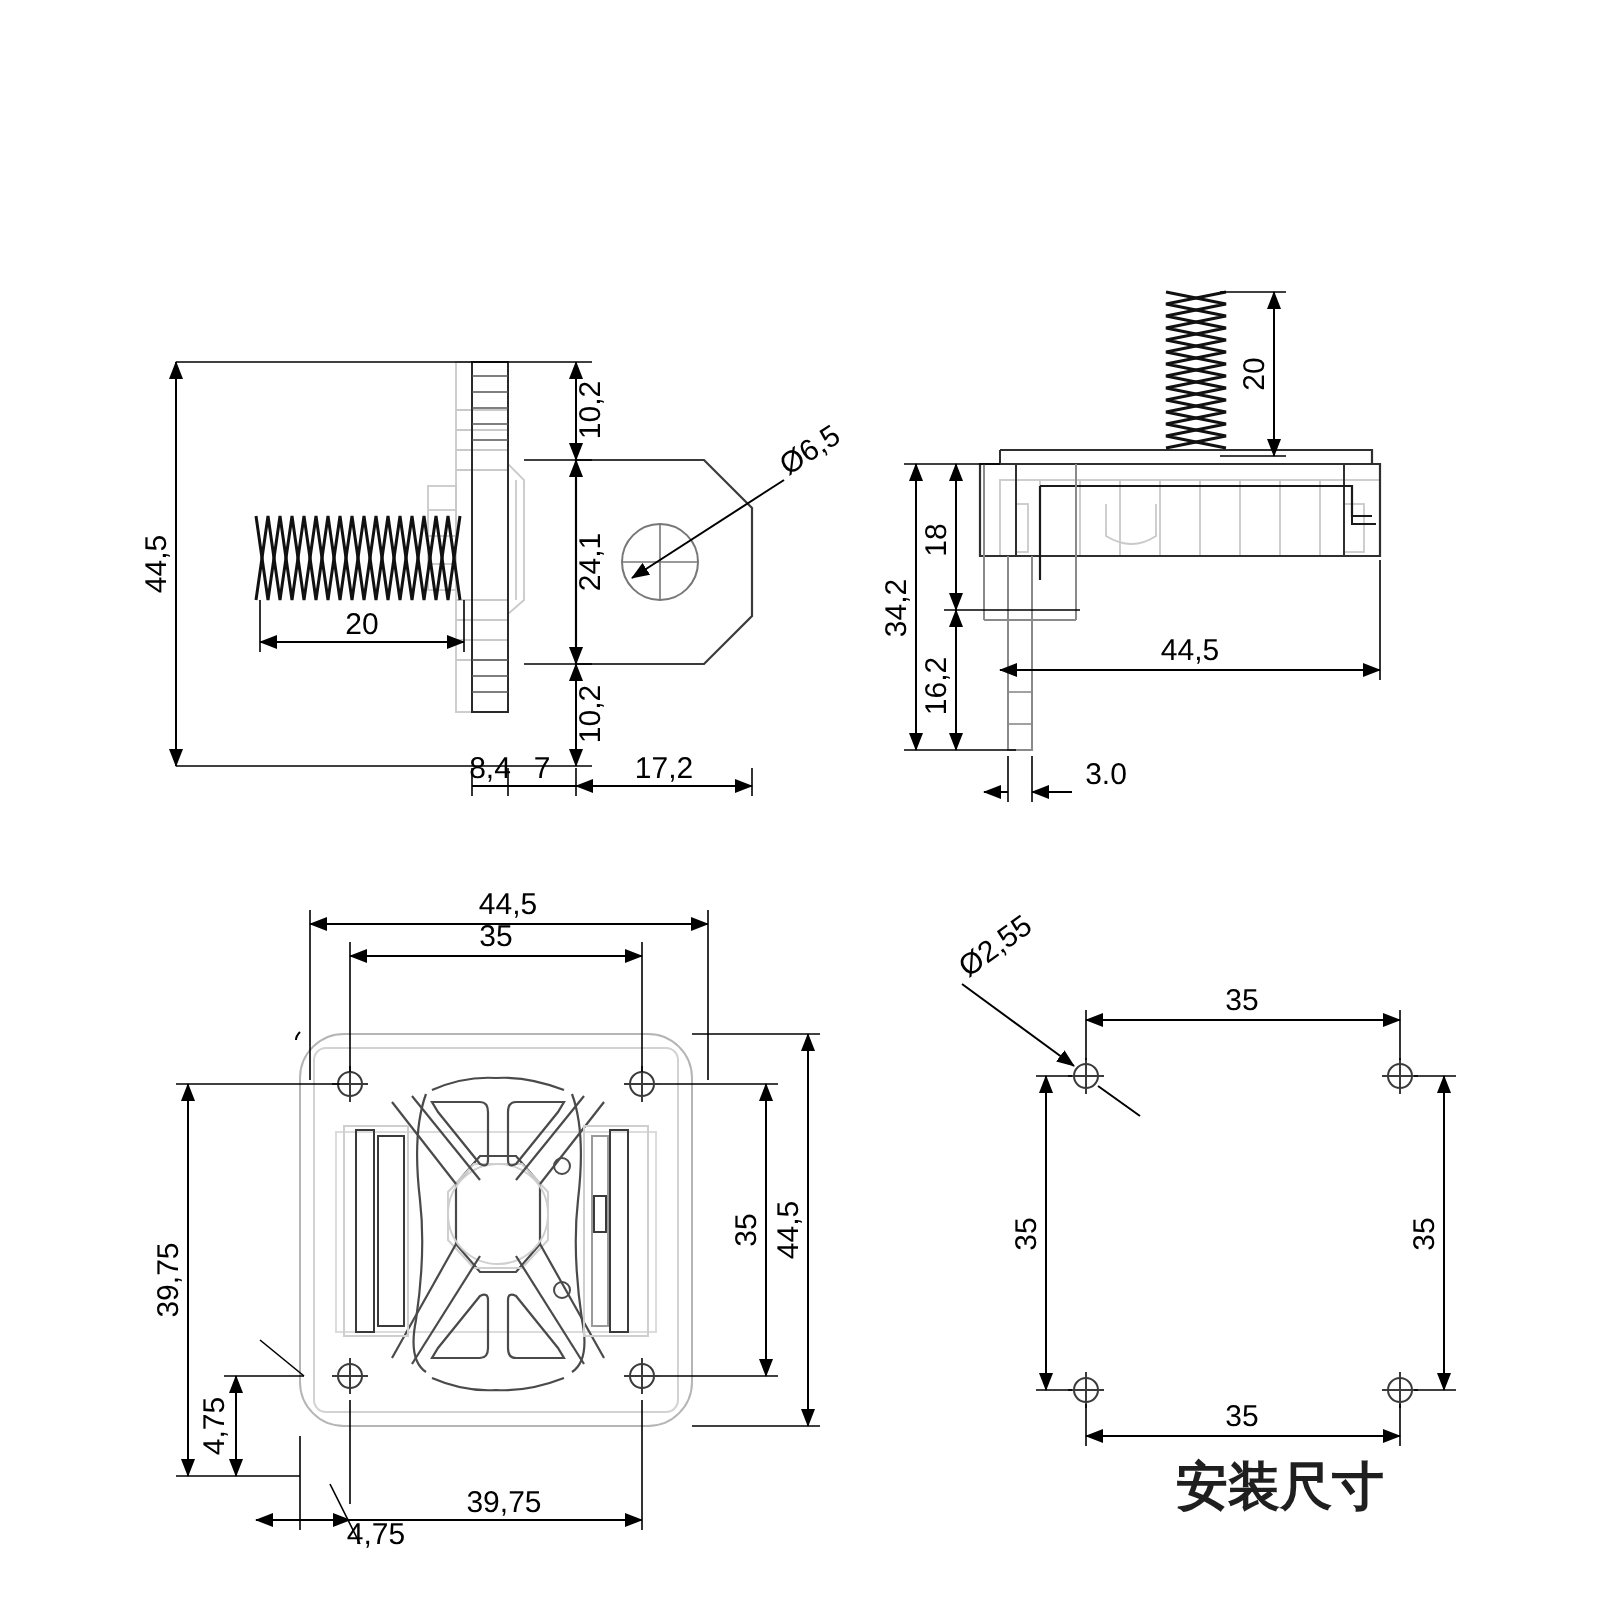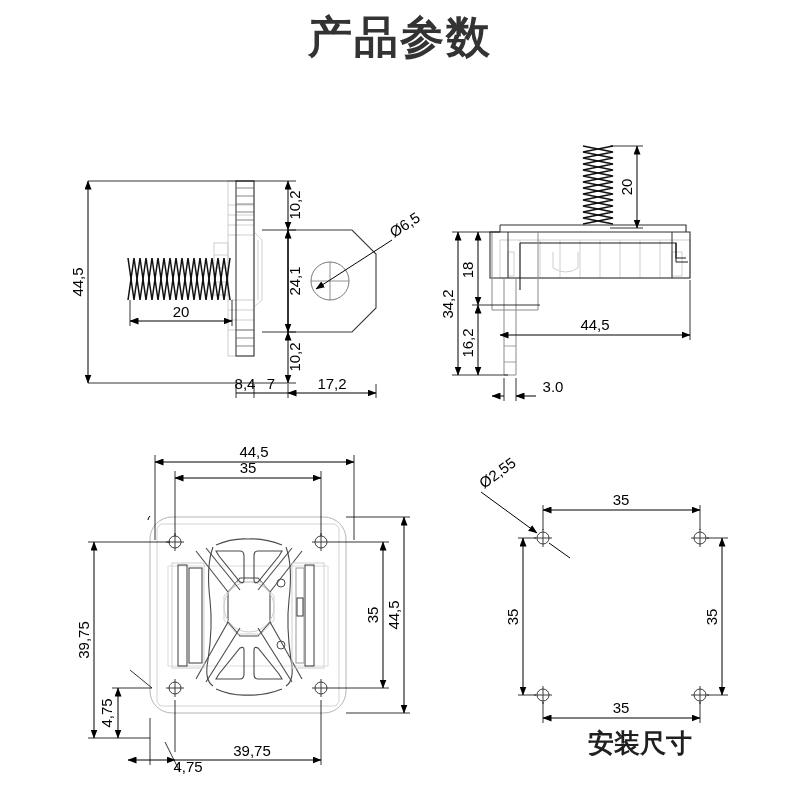--- a/index.html
+++ b/index.html
@@ -13,21 +13,20 @@
   .dimtxt{font-family:"Liberation Sans","DejaVu Sans",sans-serif;
           font-size:15px;fill:#000;}
   .cjk{font-family:"DejaVu Sans","Liberation Sans",sans-serif;
        font-size:26px;fill:#1f1f1f;font-weight:bold;}
 </style>
 </head>
 <body>
 
 <div id="sheet">
 
-  <div id="title">产品参数</div>
 
   <svg width="800" height="800">
     <defs>
       <marker id="ar" markerWidth="9" markerHeight="7" refX="8.5" refY="3.5" orient="auto" markerUnits="userSpaceOnUse">
         <path d="M0,0 L9,3.5 L0,7 Z" fill="#000"></path>
       </marker>
       <marker id="arR" markerWidth="9" markerHeight="7" refX="0.5" refY="3.5" orient="auto" markerUnits="userSpaceOnUse">
         <path d="M9,0 L0,3.5 L9,7 Z" fill="#000"></path>
       </marker>
     </defs>

